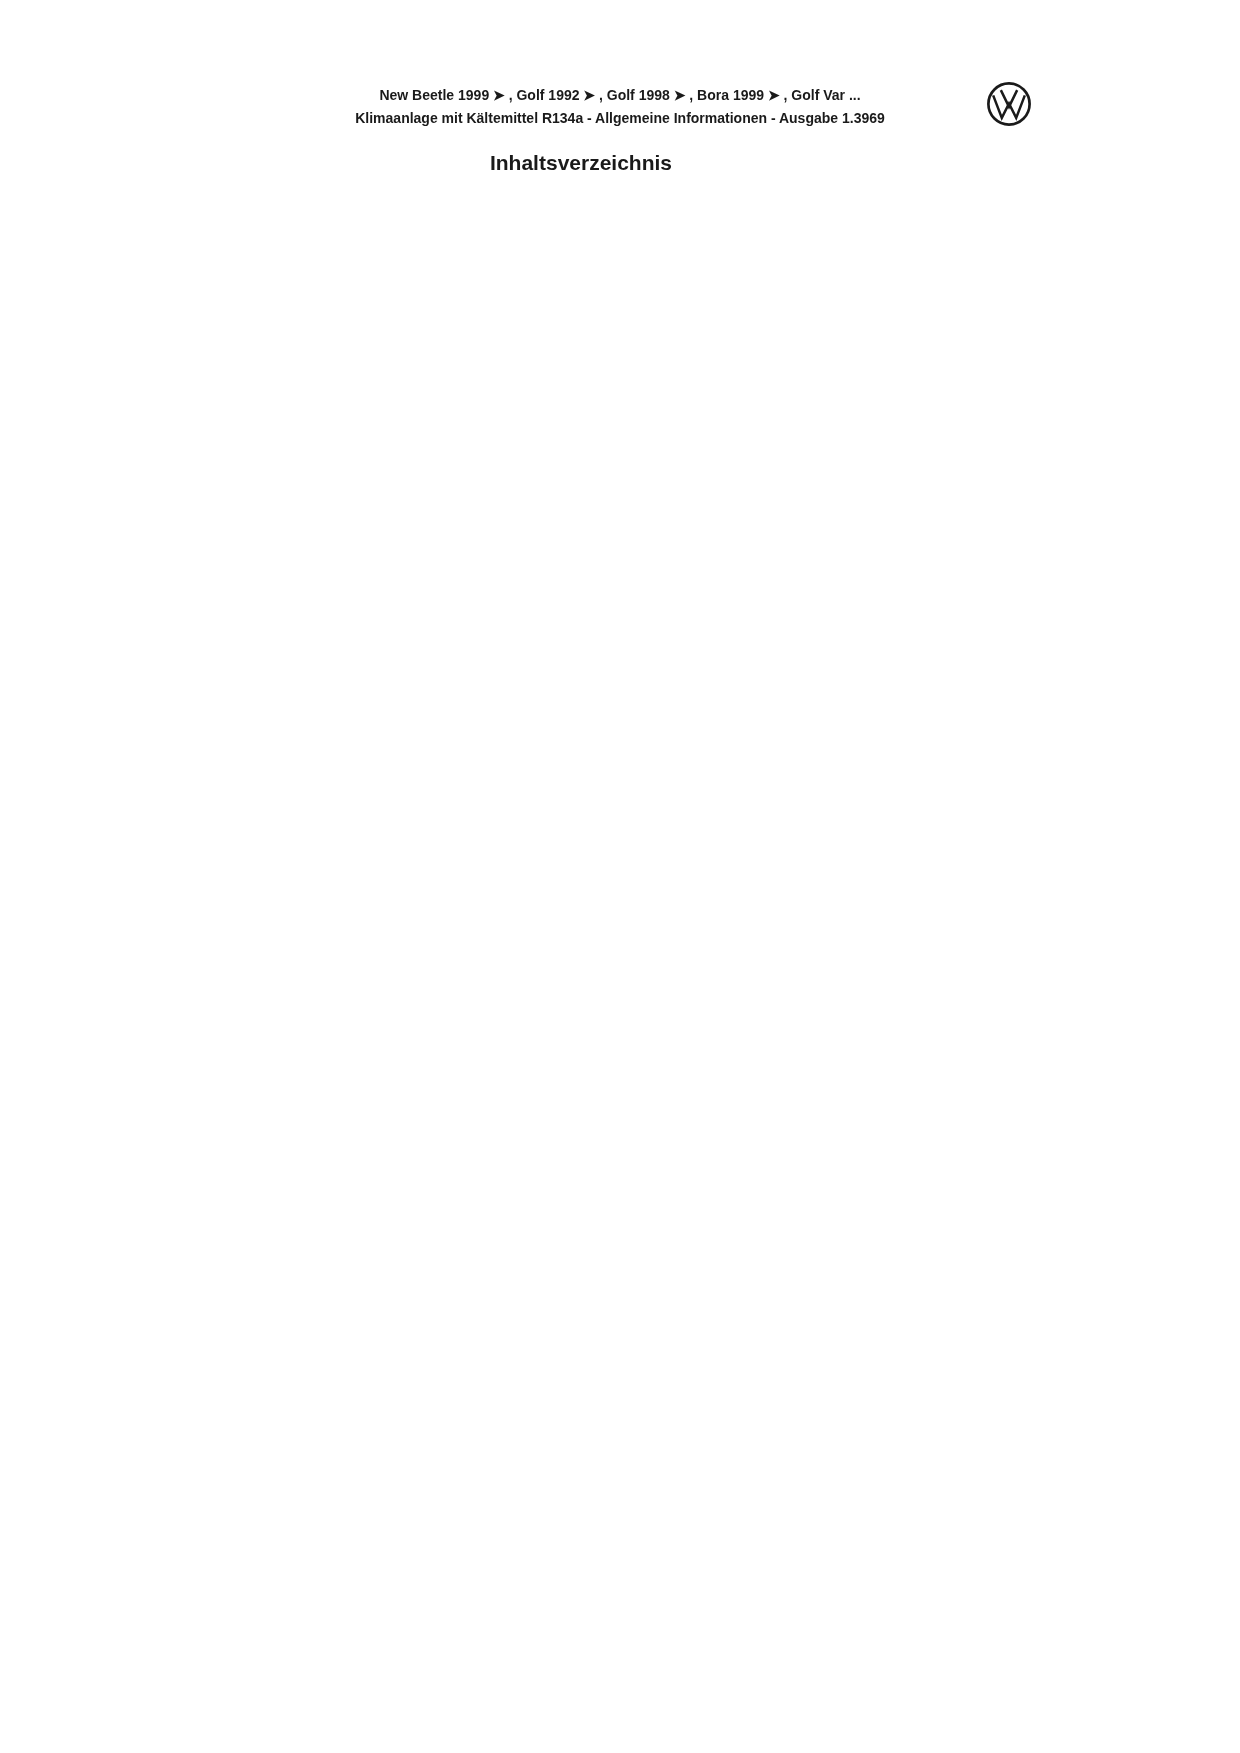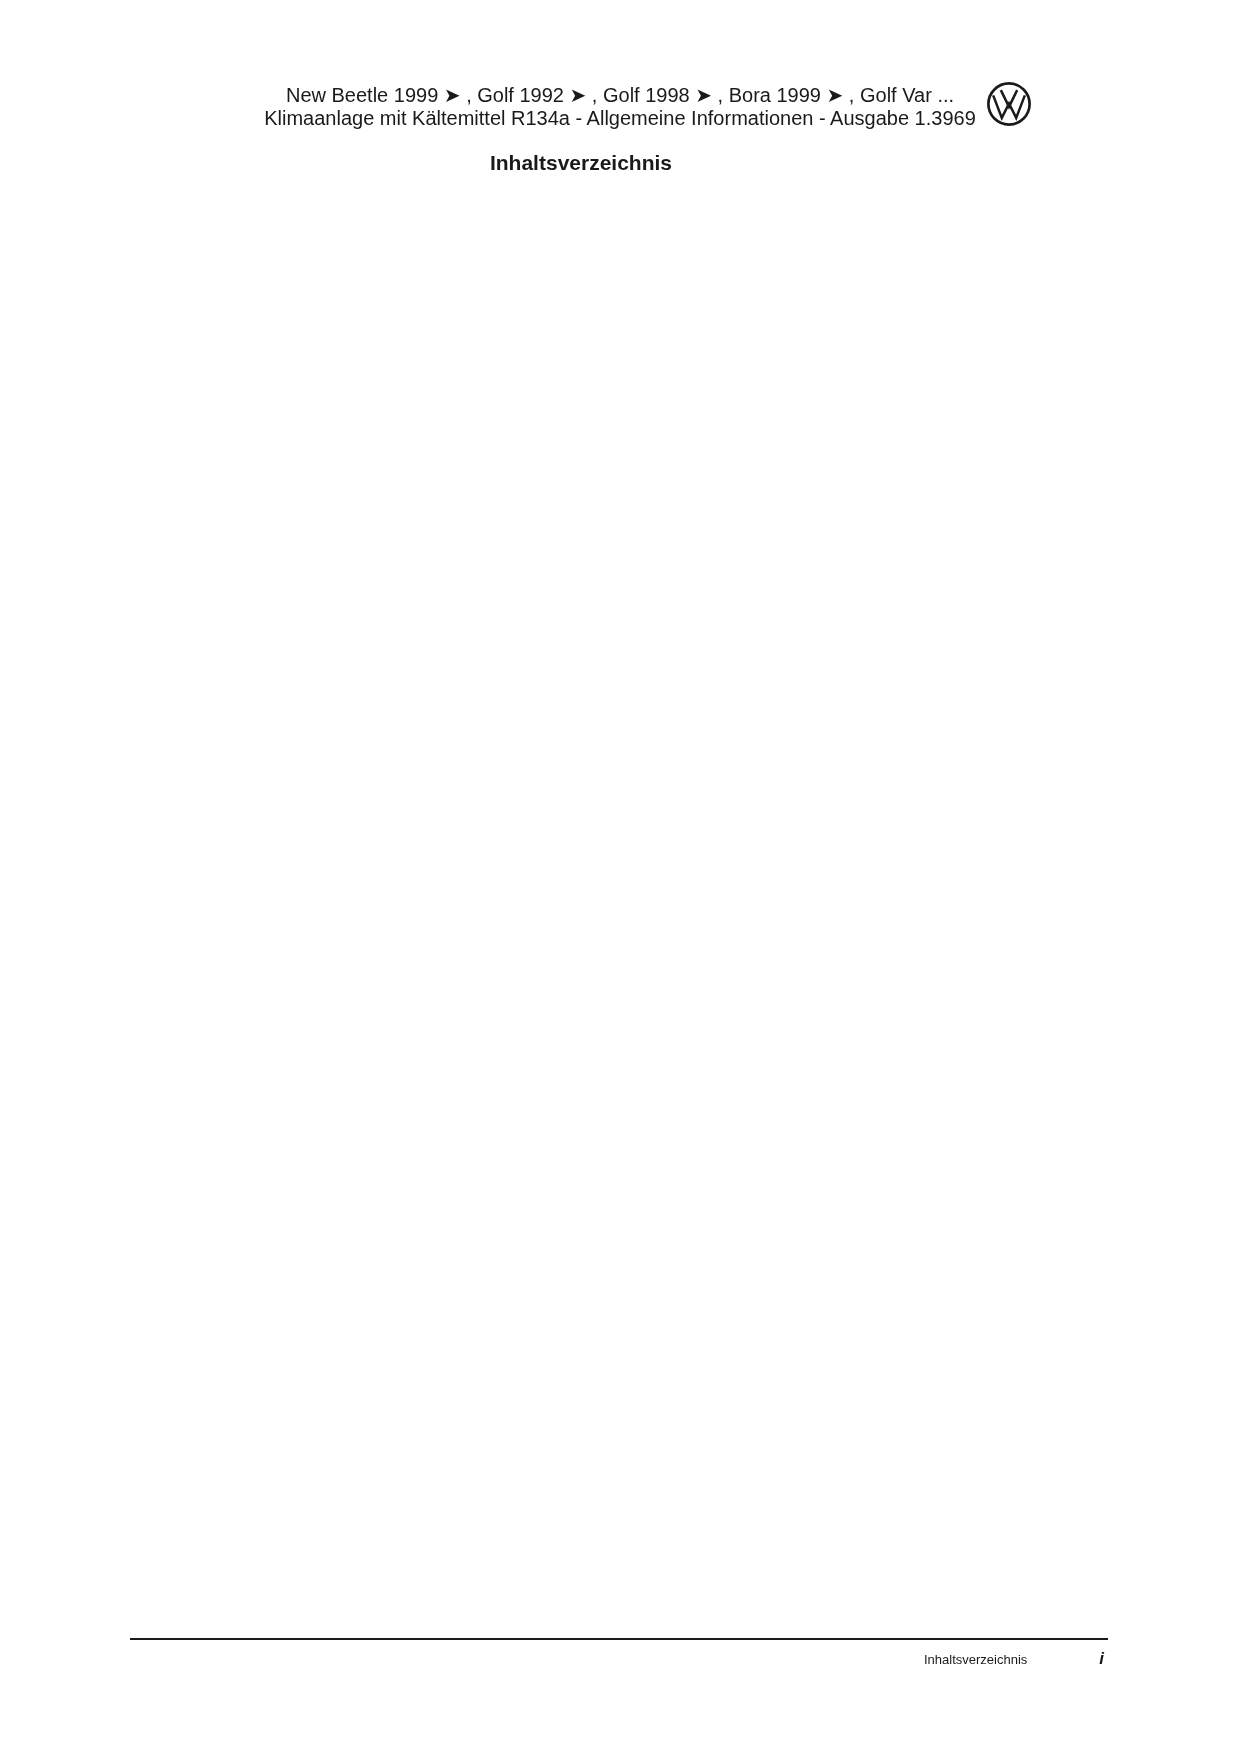--- a/index.html
+++ b/index.html
@@ -7,21 +7,21 @@
   .page {
     position:relative;
     width:1240px; height:1753px;
     background:#fff;
     font-family:"Liberation Sans", sans-serif;
     color:#1a1a1a;
     overflow:hidden;
   }
   
   .header { position:absolute; top:84px; left:0; width:1240px; text-align:center; }
-  .header .hline { font-size:20px; line-height:23px; }
+  .header .hline { font-size:14px; line-height:23px;font-weight:bold; }
   .logo { position:absolute; top:-3px; left:986px; width:46px; height:46px; display:block; }
   
   .doc-title {
     position:absolute; top:150px; left:132px; width:898px;
     text-align:center; font-size:21px; font-weight:bold; line-height:26px;
   }
   
   .toc { position:absolute; top:212px; left:132px; width:898px; }
   .row { display:flex; align-items:flex-end; font-size:15.5px; line-height:23.2px; padding-left:46px; }
   .row .title { flex:0 1 auto; min-width:0; }
@@ -58,17 +58,14 @@
 
   <div class="toc">
     <div class="row chapter">
       <span class="title">00 - Technische Daten</span>
 
       <span class="page">1</span>
     </div>
 
   </div>
 
-  <div class="footer">
-    <span class="flabel">Inhaltsverzeichnis</span><span class="pg">i</span>
-  </div>
 
 </div>
 
 </body></html>

